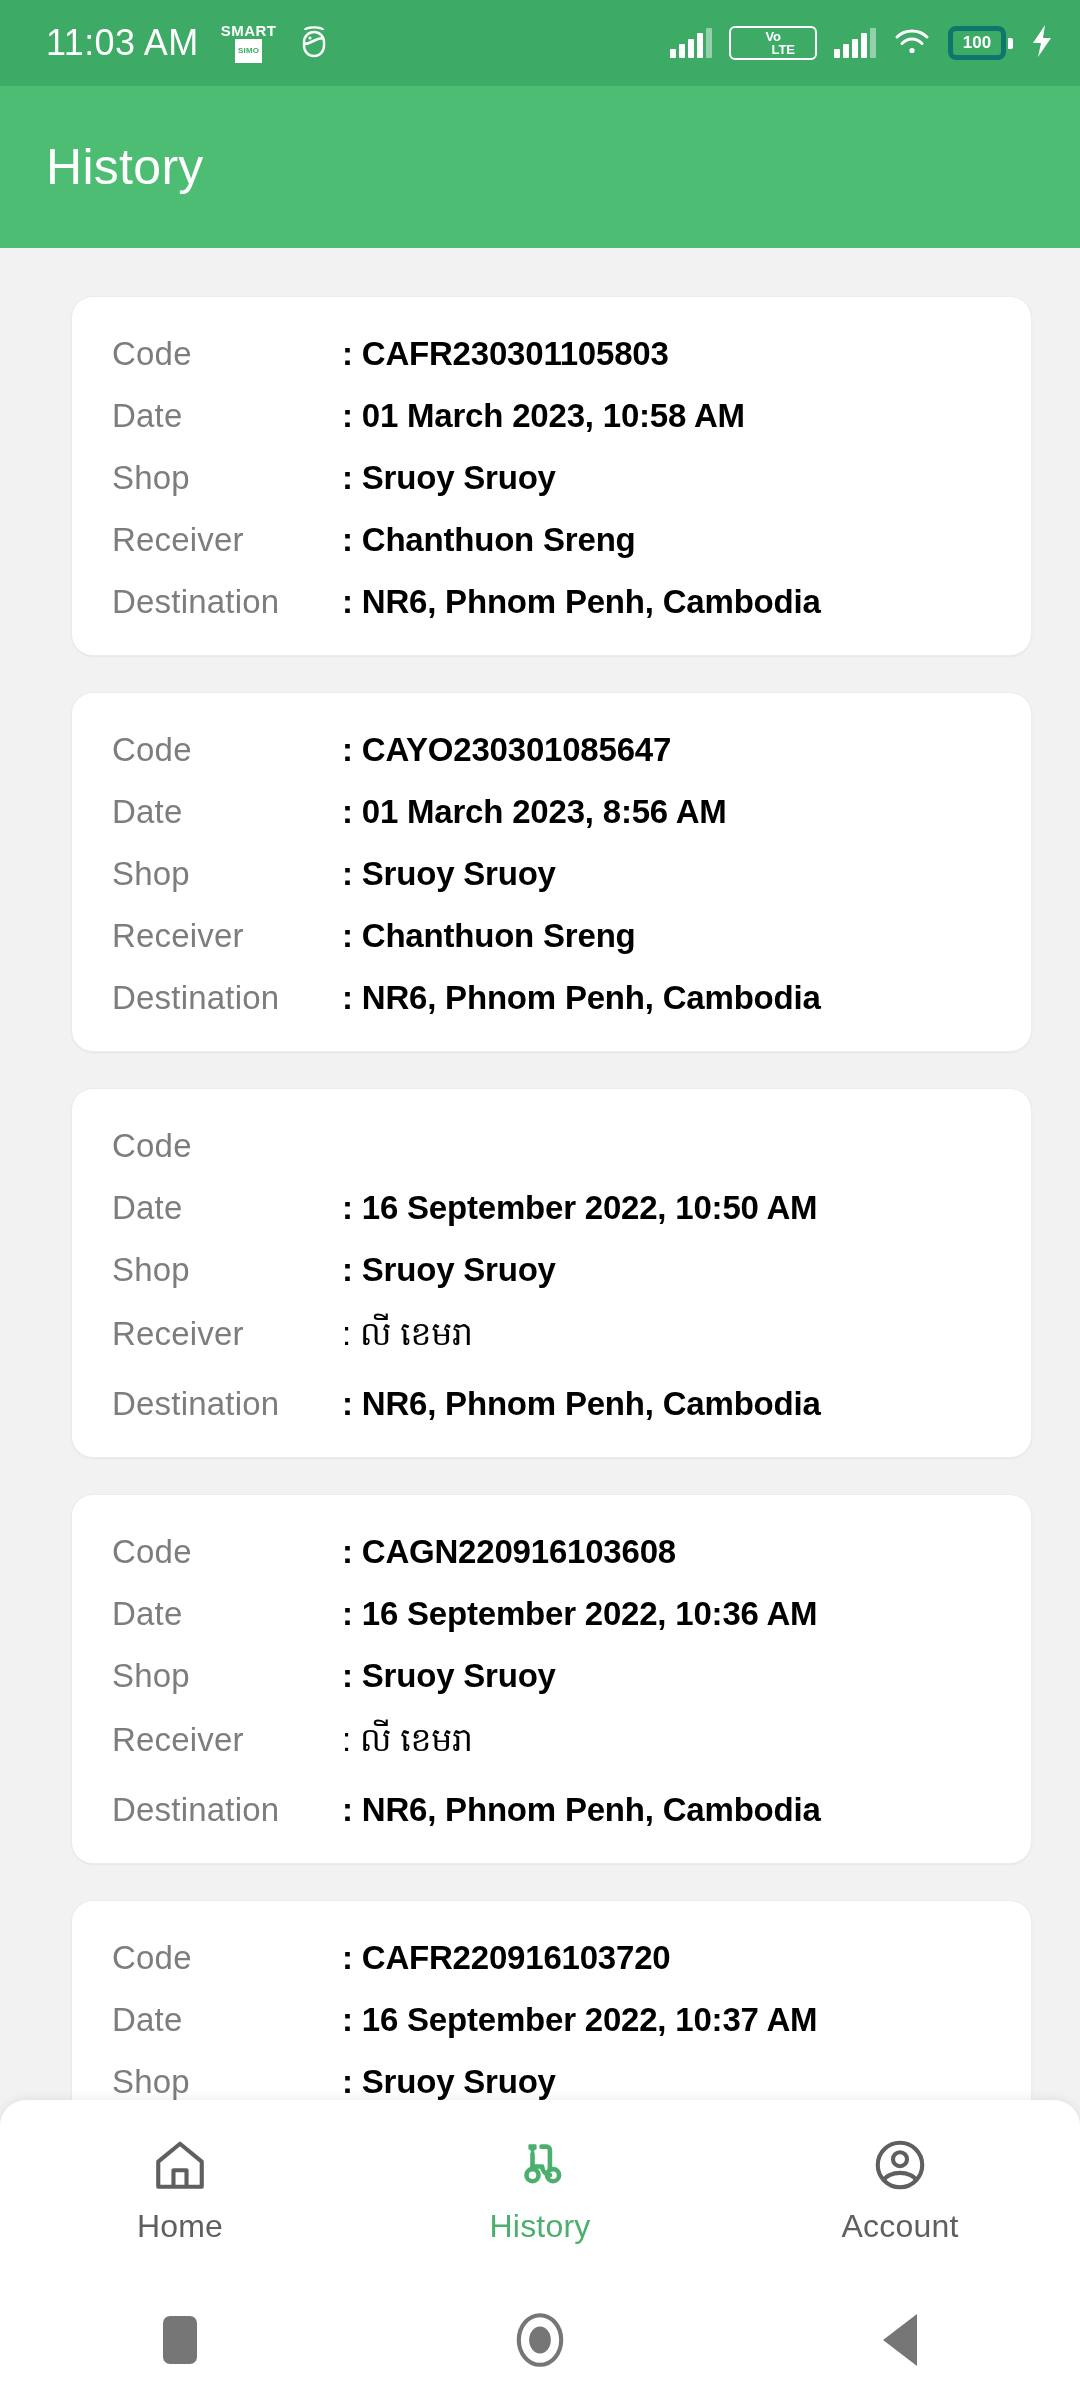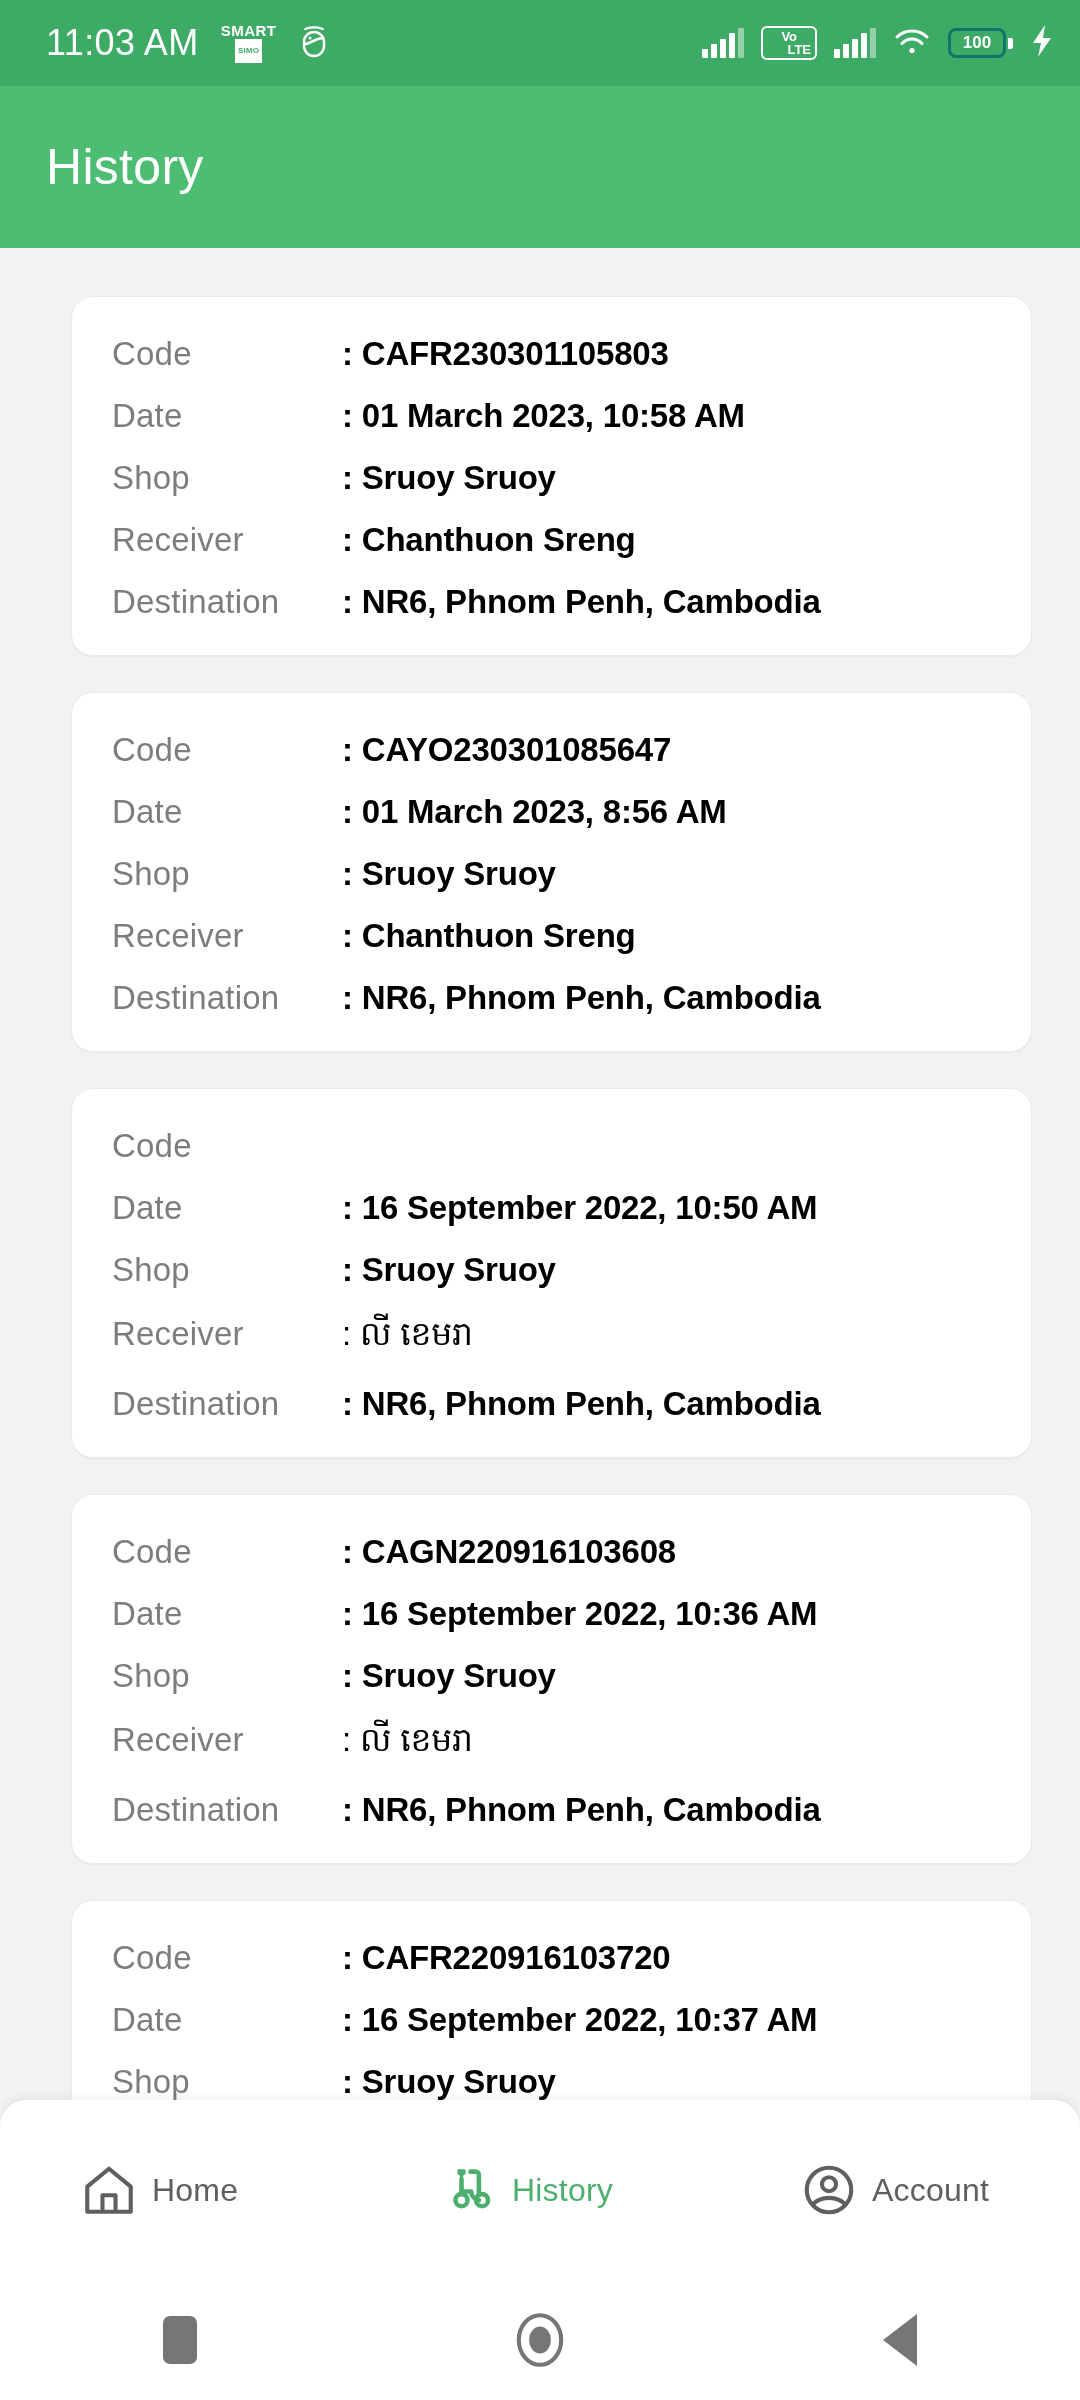--- a/index.html
+++ b/index.html
@@ -30,32 +30,32 @@
   }
   .bot-icon{ width:32px; height:34px; }
   .bars{ display:flex; align-items:flex-end; gap:3px; height:30px; }
   .bars i{ display:block; width:6px; background:#fff; border-radius:1px; }
   .bars i:nth-child(1){ height:9px; }
   .bars i:nth-child(2){ height:14px; }
   .bars i:nth-child(3){ height:19px; }
   .bars i:nth-child(4){ height:25px; }
   .bars i:nth-child(5){ height:30px; opacity:.45; }
   .volte{
-    border:2.5px solid #fff; border-radius:6px; padding:2px 4px;
+    border:2.5px solid #fff; border-radius:6px; padding:2px 20px;
     display:flex; flex-direction:column; align-items:center;
     line-height:1; font-weight:700;
   }
   .volte .v1{ font-size:13px; }
   .volte .v2{ font-size:13px;margin-left:20px; }
   .wifi{ width:38px; height:30px; }
   .battery{
     display:flex; align-items:center;
   }
   .batt-body{
-    width:58px; height:30px; border:3px solid #0f766e; border-radius:8px;
+    width:58px; height:30px; border:5px solid #0f766e; border-radius:8px;
     display:flex; align-items:center; justify-content:center; padding:12px;
   }
   .batt-fill{
     width:100%; height:100%; background:#5fcf7f; border-radius:3px;
     display:flex; align-items:center; justify-content:center;
     font-size:17px; font-weight:700; color:#fff;
   }
   .batt-tip{ width:5px; height:11px; background:#fff; border-radius:0 2px 2px 0; margin-left:2px; }
   .bolt{ width:24px; height:32px; }
 
@@ -89,21 +89,21 @@
   .val.khmer{ font-weight:400; }
 
   
   .bottomnav{
     position:absolute; left:0; bottom:120px; width:1080px; height:180px;
     background:#fff; border-radius:26px 26px 0 0;
     display:flex; align-items:center; justify-content:space-around;
     box-shadow:0 -2px 10px rgba(0,0,0,.07);
   }
   .nav-item{
-    display:flex; flex-direction:row; align-items:center; gap:14px;
+    display:flex; flex-direction:column; align-items:center; gap:14px;
     width:200px;
   }
   .nav-item svg{ display:block; }
   .nav-label{ font-size:32px; color:#5f5f5f; letter-spacing:.2px; }
   .nav-item.active .nav-label{ color:#4caf6e; }
 
   
   .androidnav{
     position:absolute; left:0; bottom:0; width:1080px; height:120px;
     background:#fff; display:flex; align-items:center; justify-content:space-around;

